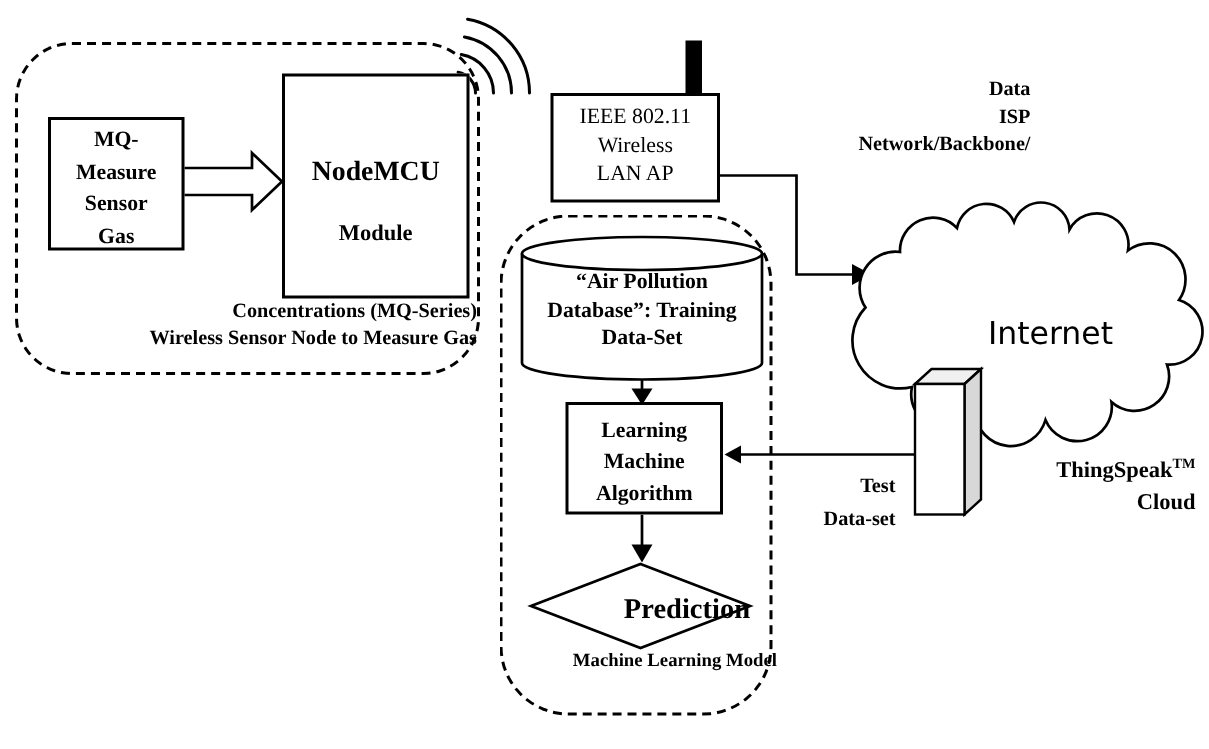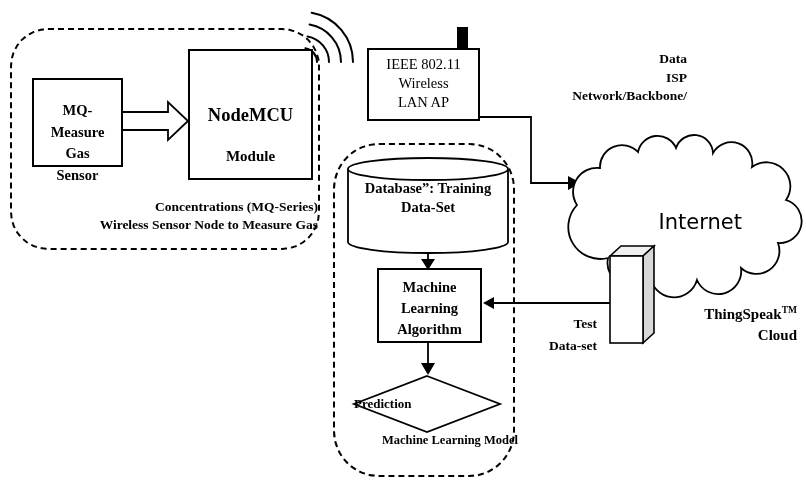--- a/index.html
+++ b/index.html
@@ -8,38 +8,38 @@
     font-family:"Liberation Serif","DejaVu Serif",serif; color:#000;
     overflow:hidden;
   }
   .layer { position:absolute; left:0; top:0; }
   .abs { position:absolute;text-align:right; }
   .dashed-box { position:absolute; border:2px dashed #000; background:transparent; }
   .solid-box { position:absolute; border:2px solid #000; background:#ffffff; box-sizing:border-box; text-align:center; }
   .ln { display:block; }
   
   .left-dashed { left:10px; top:28px; width:306px; height:218px; border-radius:38px; }
-  .mq-box { left:32px; top:78px; width:91px; height:89px; font-size:14.5px; font-weight:bold; line-height:21.5px; padding-top:20px; }
-  .node-box { left:188px; top:49px; width:125px; height:131px;padding-left:36px; }
+  .mq-box { left:32px; top:78px; width:91px; height:89px; font-size:14.5px; font-weight:bold; line-height:21.5px; padding-top:3px; }
+  .node-box { left:188px; top:49px; width:125px; height:150px;padding-left:36px; }
   .node-title { position:absolute; left:0; top:54px; width:100%; text-align:center; font-size:18.5px; font-weight:bold; }
   .node-sub { position:absolute; left:0; top:95px; width:100%; text-align:center; font-size:15px; font-weight:bold; line-height:20.5px; }
   .left-caption { left:33px; top:198px; width:285px; font-size:13.5px; font-weight:bold; line-height:17.5px; }
   
-  .ieee-box { left:367px; top:48px; width:113px; height:73px; font-size:14.5px; line-height:19px; padding-top:5px; }
+  .ieee-box { left:367px; top:62px; width:113px; height:73px; font-size:14.5px; line-height:19px; padding-top:5px; }
   .datanet { left:527px; top:50px; width:160px; font-size:13.5px; font-weight:bold; line-height:18.5px; }
   
   .internet { left:612px; top:210px; width:130px; text-align:right; font-size:21px; font-family:"DejaVu Sans","Liberation Sans",sans-serif; }
   .thingspeak { left:677px; top:300px; width:120px; font-size:15px; font-weight:bold; line-height:21px; }
   .thingspeak sup { font-size:9.5px;margin-top:46px; }
   .test-label { left:517px; top:313px; width:80px; font-size:13.5px; font-weight:bold; line-height:22px; }
   
   .mid-dashed { left:333px; top:143px; width:178px; height:330px; border-radius:46px; }
   .db-text { left:350px; top:179px; width:156px; text-align:center; font-size:14.5px; font-weight:bold; line-height:18.5px; }
   .ml-box { left:377px; top:268px; width:105px; height:75px; font-size:14.5px; font-weight:bold; line-height:21px; padding-top:7px; }
-  .pred-text { left:354px; top:396px; width:146px; text-align:left; font-size:13px; font-weight:bold; }
+  .pred-text { left:354px; top:396px; width:146px; text-align:right; font-size:19px; font-weight:bold; }
   .ml-caption { left:358px; top:433px; width:160px; font-size:12.5px; font-weight:bold; }
 </style>
 </head>
 <body>
 
 <div class="stage">
 
   <svg class="layer" width="806" height="499" viewBox="0 0 806 499">
 
     <path d="M122,112 H168 V102 L188,121 L168,140 V130 H122 Z" fill="#ffffff" stroke="#000" stroke-width="1.8"></path>
@@ -99,22 +99,22 @@
     </g>
 
     <polygon points="427,376 500,404 427,432 354,404" fill="#ffffff" stroke="#000" stroke-width="1.8"></polygon>
   </svg>
 
   <div class="dashed-box left-dashed"></div>
 
   <div class="solid-box mq-box">
     <span class="ln">MQ-</span>
     <span class="ln">Measure</span>
+    <span class="ln">Sensor</span>
     <span class="ln">Gas</span>
-    <span class="ln">Sensor</span>
   </div>
 
   <div class="solid-box node-box">
     <div class="node-title">NodeMCU</div>
     <div class="node-sub">
       <span class="ln">Module</span>
     </div>
   </div>
 
   <div class="abs left-caption">
@@ -142,27 +142,28 @@
   </div>
 
   <div class="abs test-label">
     <span class="ln">Test</span>
     <span class="ln">Data-set</span>
   </div>
 
   <div class="dashed-box mid-dashed"></div>
 
   <div class="abs db-text">
+    <span class="ln">“Air Pollution</span>
     <span class="ln">Database”: Training</span>
     <span class="ln">Data-Set</span>
   </div>
 
   <div class="solid-box ml-box">
+    <span class="ln">Learning</span>
     <span class="ln">Machine</span>
-    <span class="ln">Learning</span>
     <span class="ln">Algorithm</span>
   </div>
 
   <div class="abs pred-text">Prediction</div>
 
   <div class="abs ml-caption">Machine Learning Model</div>
 
 </div>
 
 </body></html>

